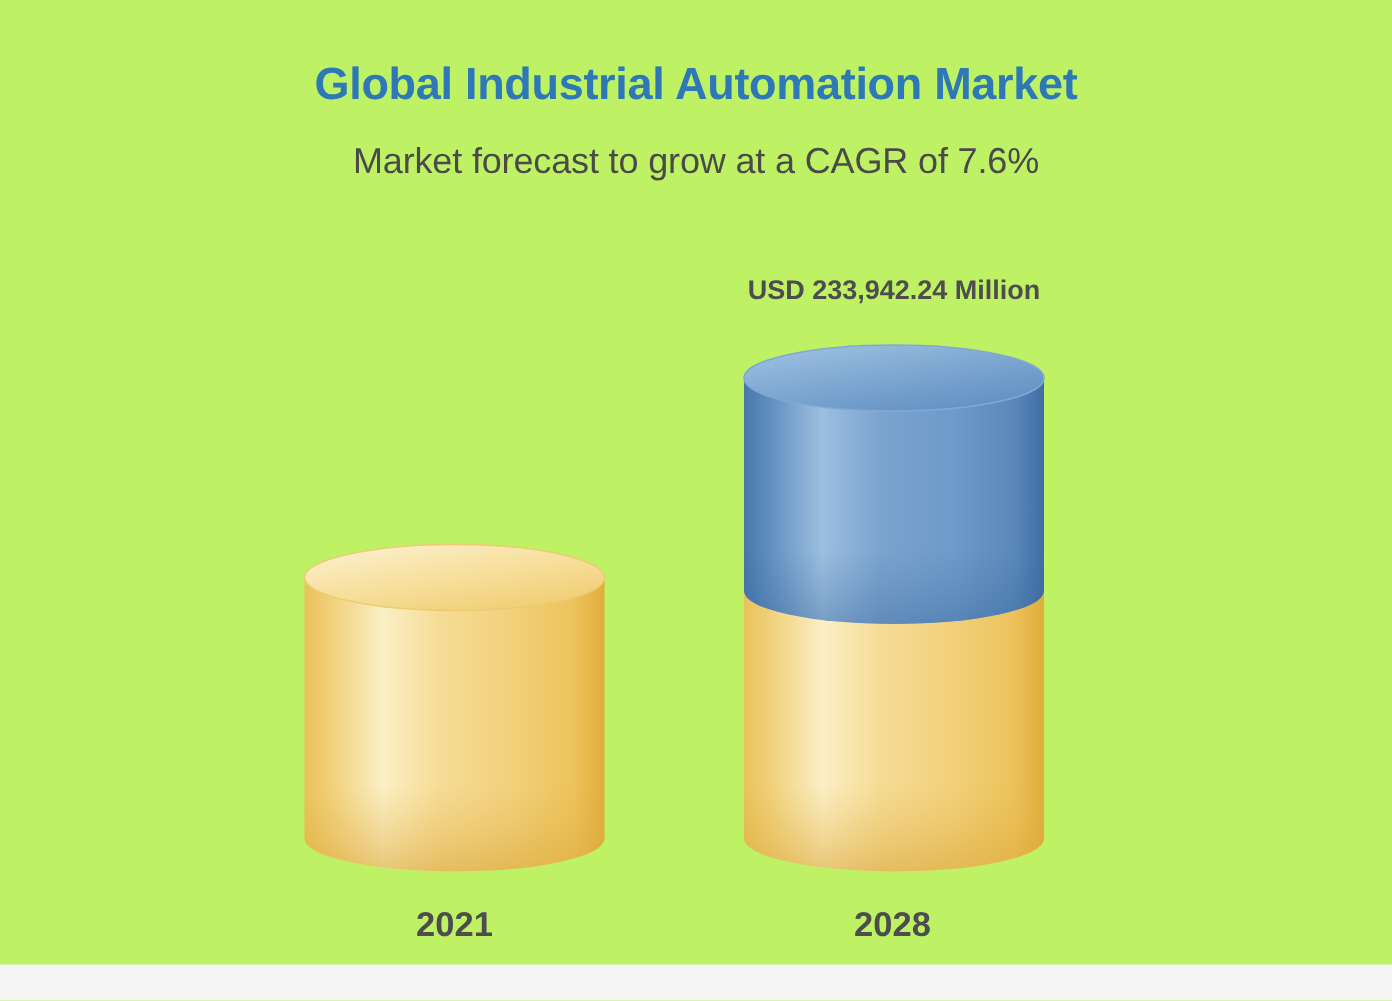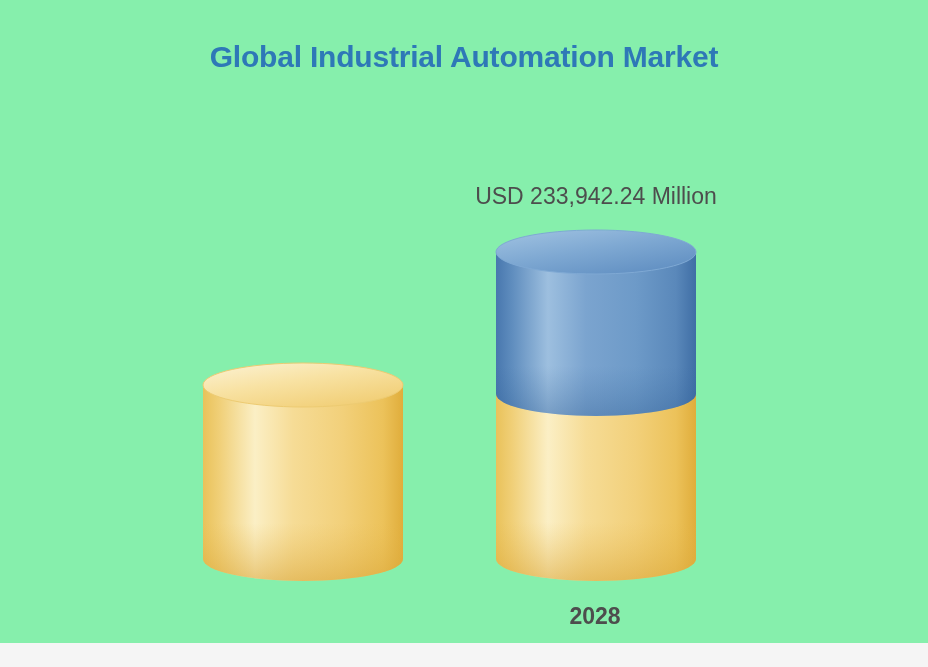--- a/index.html
+++ b/index.html
@@ -10,21 +10,21 @@
     width: 928px;
     height: 667px;
     background: #f5f5f5;
     font-family: "Liberation Sans", sans-serif;
     overflow: hidden;
   }
   #chart-root {
     position: relative;
     width: 928px;
     height: 643px;
-    background: #86efac;
+    background: #bef264;
   }
 
   
   #chart-title {
     position: absolute;
     top: 40px;
     left: 0;
     width: 928px;
     text-align: center;
     font-size: 30px;
@@ -40,22 +40,22 @@
     text-align: center;
     font-size: 24px;
     font-weight: normal;
     color: #4a4a4a;
     letter-spacing: -0.1px;
   }
 
   
   .value-label {
     position: absolute;
-    font-size: 23px;
-    font-weight: normal;
+    font-size: 18px;
+    font-weight: bold;
     color: #4d4d4d;
     white-space: nowrap;
     text-align: center;
   }
   #value-label-0 {
     left: 103px;
     top: 310px;
     width: 400px;
   }
   #value-label-1 {
@@ -98,20 +98,21 @@
     overflow: visible;
   }
 </style>
 </head>
 <body>
 
 <div id="chart-root">
 
   <div id="chart-title">Global Industrial Automation Market</div>
 
+  <div id="chart-subtitle">Market forecast to grow at a CAGR of 7.6%</div>
 
 
   <div class="value-label" id="value-label-1">USD 233,942.24 Million</div>
 
   <div class="cylinder" id="cylinder-2021">
     <svg class="cyl-svg" width="200" height="220" viewBox="0 0 200 220">
       <defs>
         <linearGradient id="yellowBodyGrad" x1="0" y1="0" x2="1" y2="0">
           <stop offset="0%" stop-color="#e9c25a"></stop>
           <stop offset="8%" stop-color="#f0cf77"></stop>
@@ -179,15 +180,16 @@
       <path d="M0,164 L0,329 A100,22 0 0 0 200,329 L200,164 Z" fill="url(#yellowBodyGrad2)"></path>
       <path d="M0,292 L0,329 A100,22 0 0 0 200,329 L200,292 Z" fill="url(#yellowBotShade2)"></path>
 
       <path d="M0,22 L0,164 A100,22 0 0 0 200,164 L200,22 Z" fill="url(#blueBodyGrad)"></path>
       <path d="M0,136 L0,164 A100,22 0 0 0 200,164 L200,136 Z" fill="url(#blueBotShade)"></path>
 
       <ellipse cx="100" cy="22" rx="100" ry="22" fill="url(#blueTopGrad)" stroke="#7fa9d4" stroke-width="1"></ellipse>
     </svg>
   </div>
 
+  <div class="category-label" id="category-label-0">2021</div>
   <div class="category-label" id="category-label-1">2028</div>
 
 </div>
 
 </body></html>

